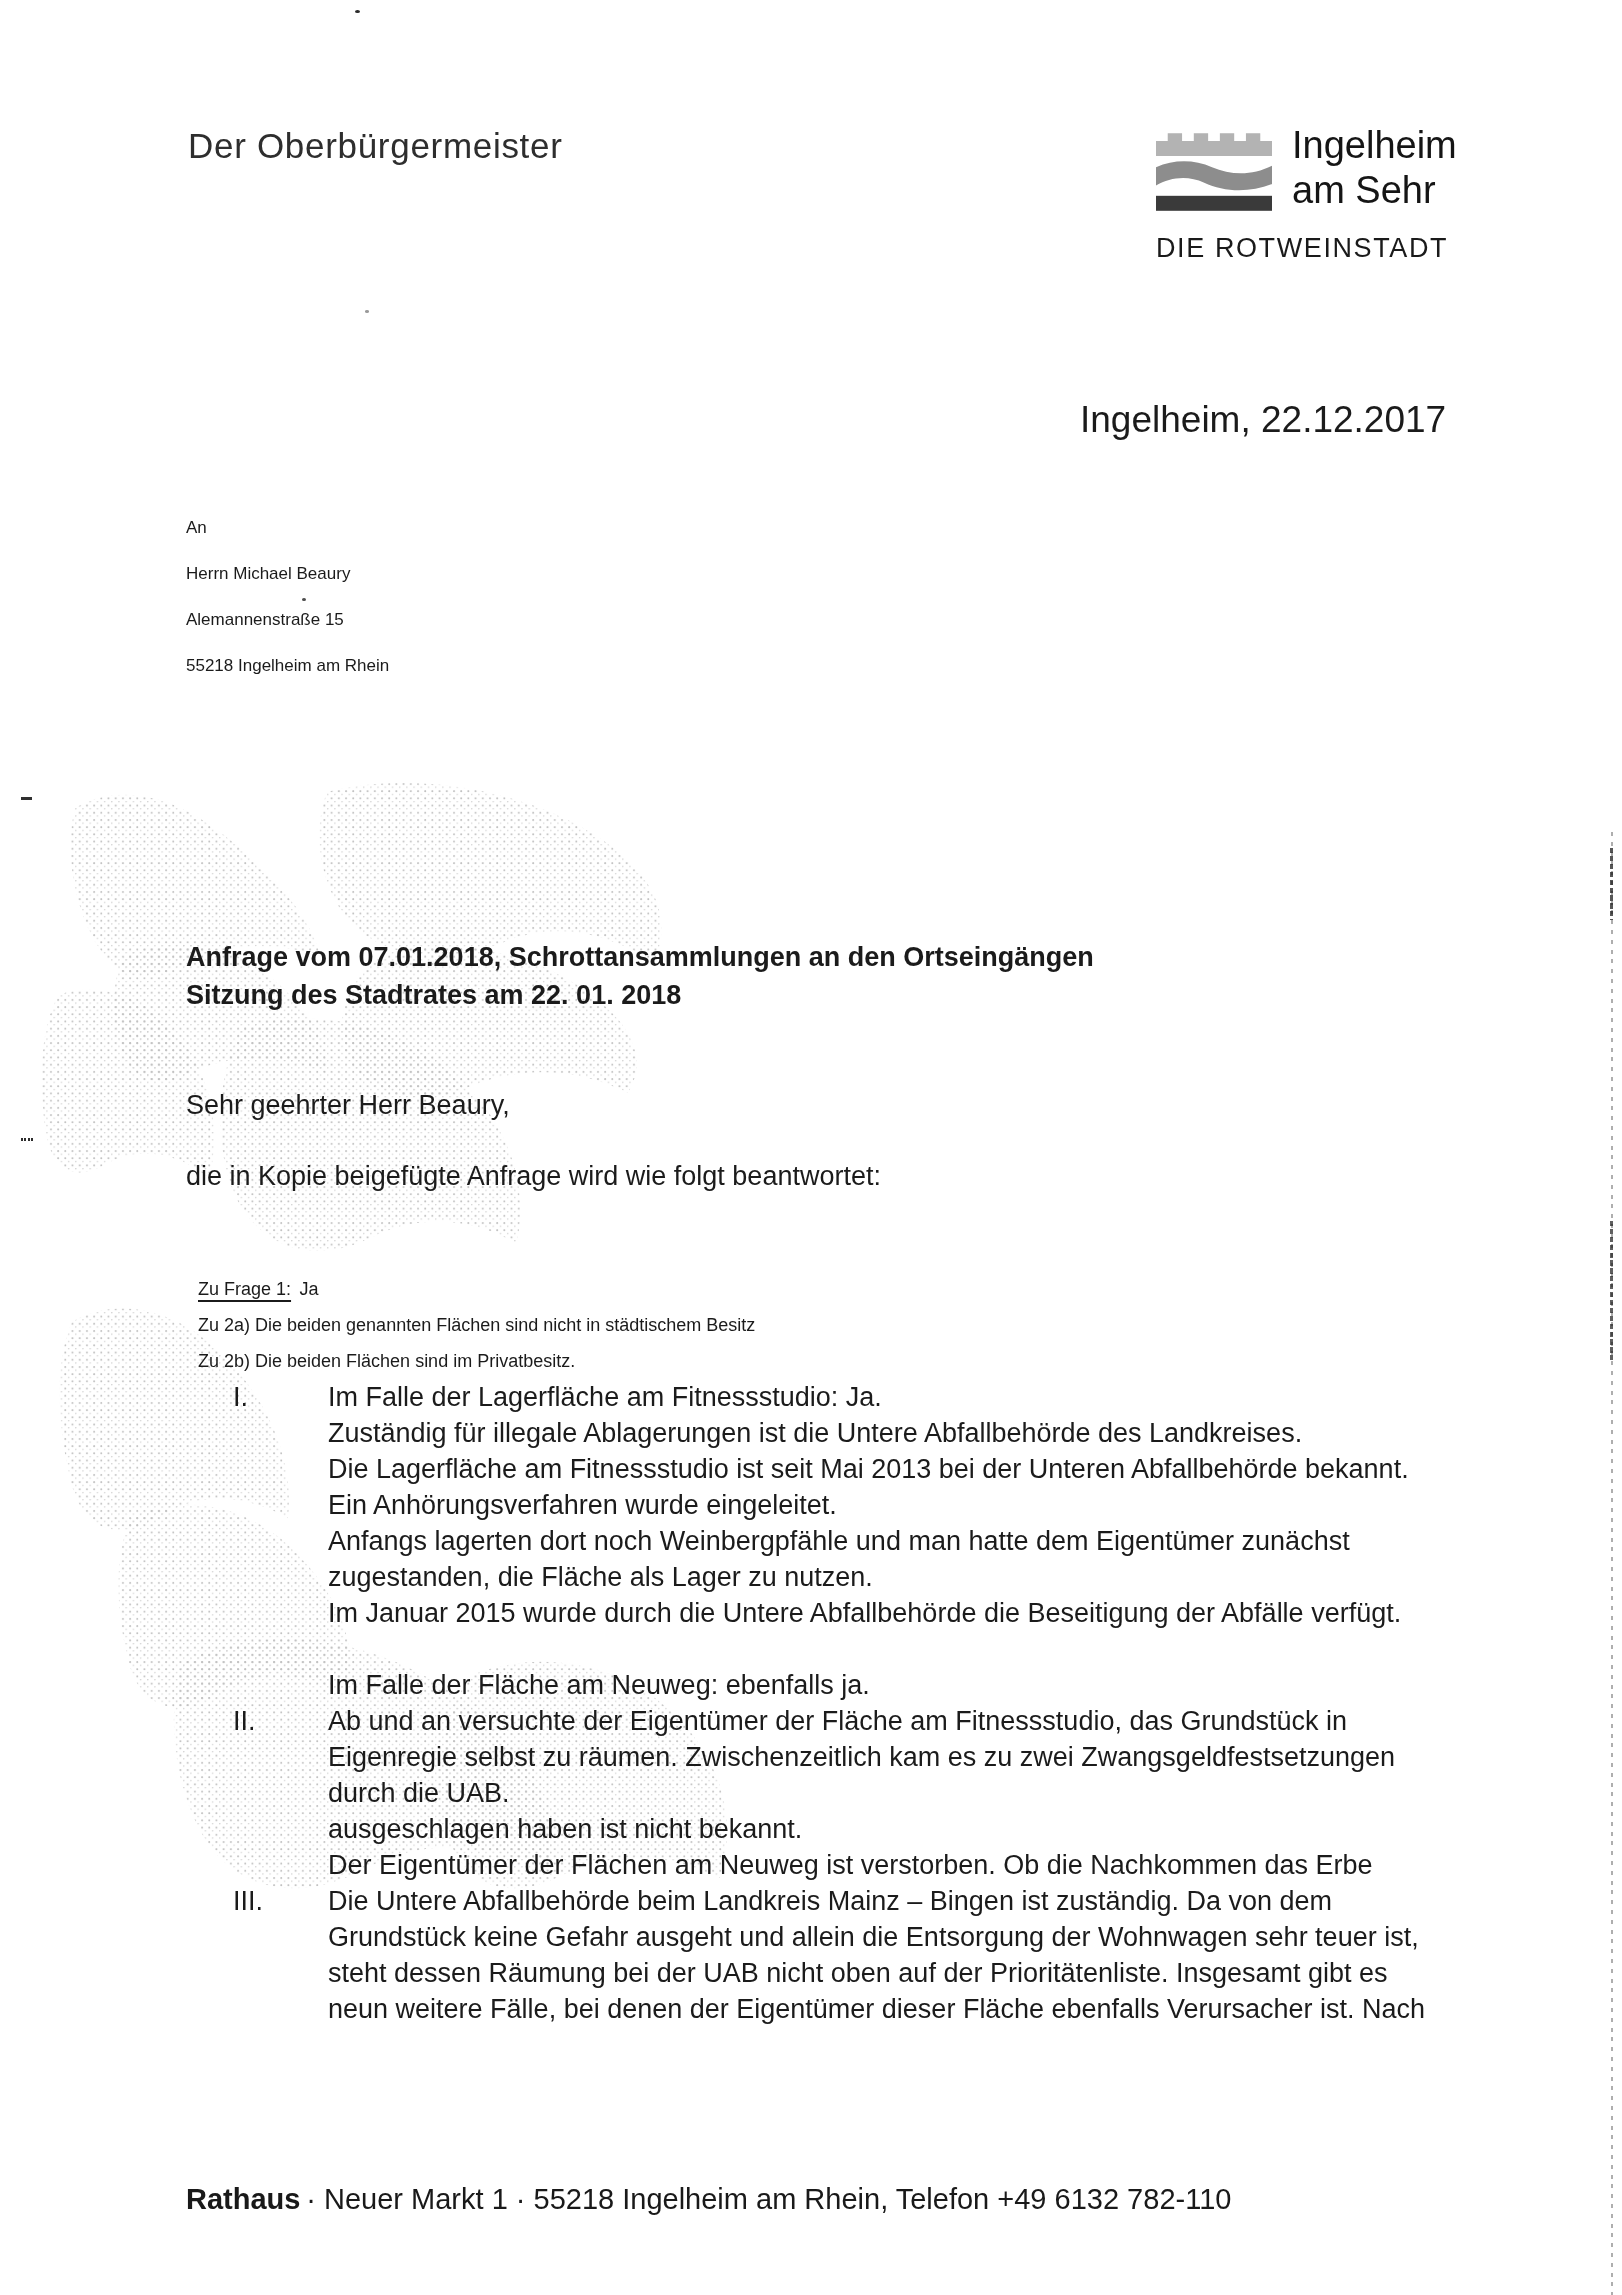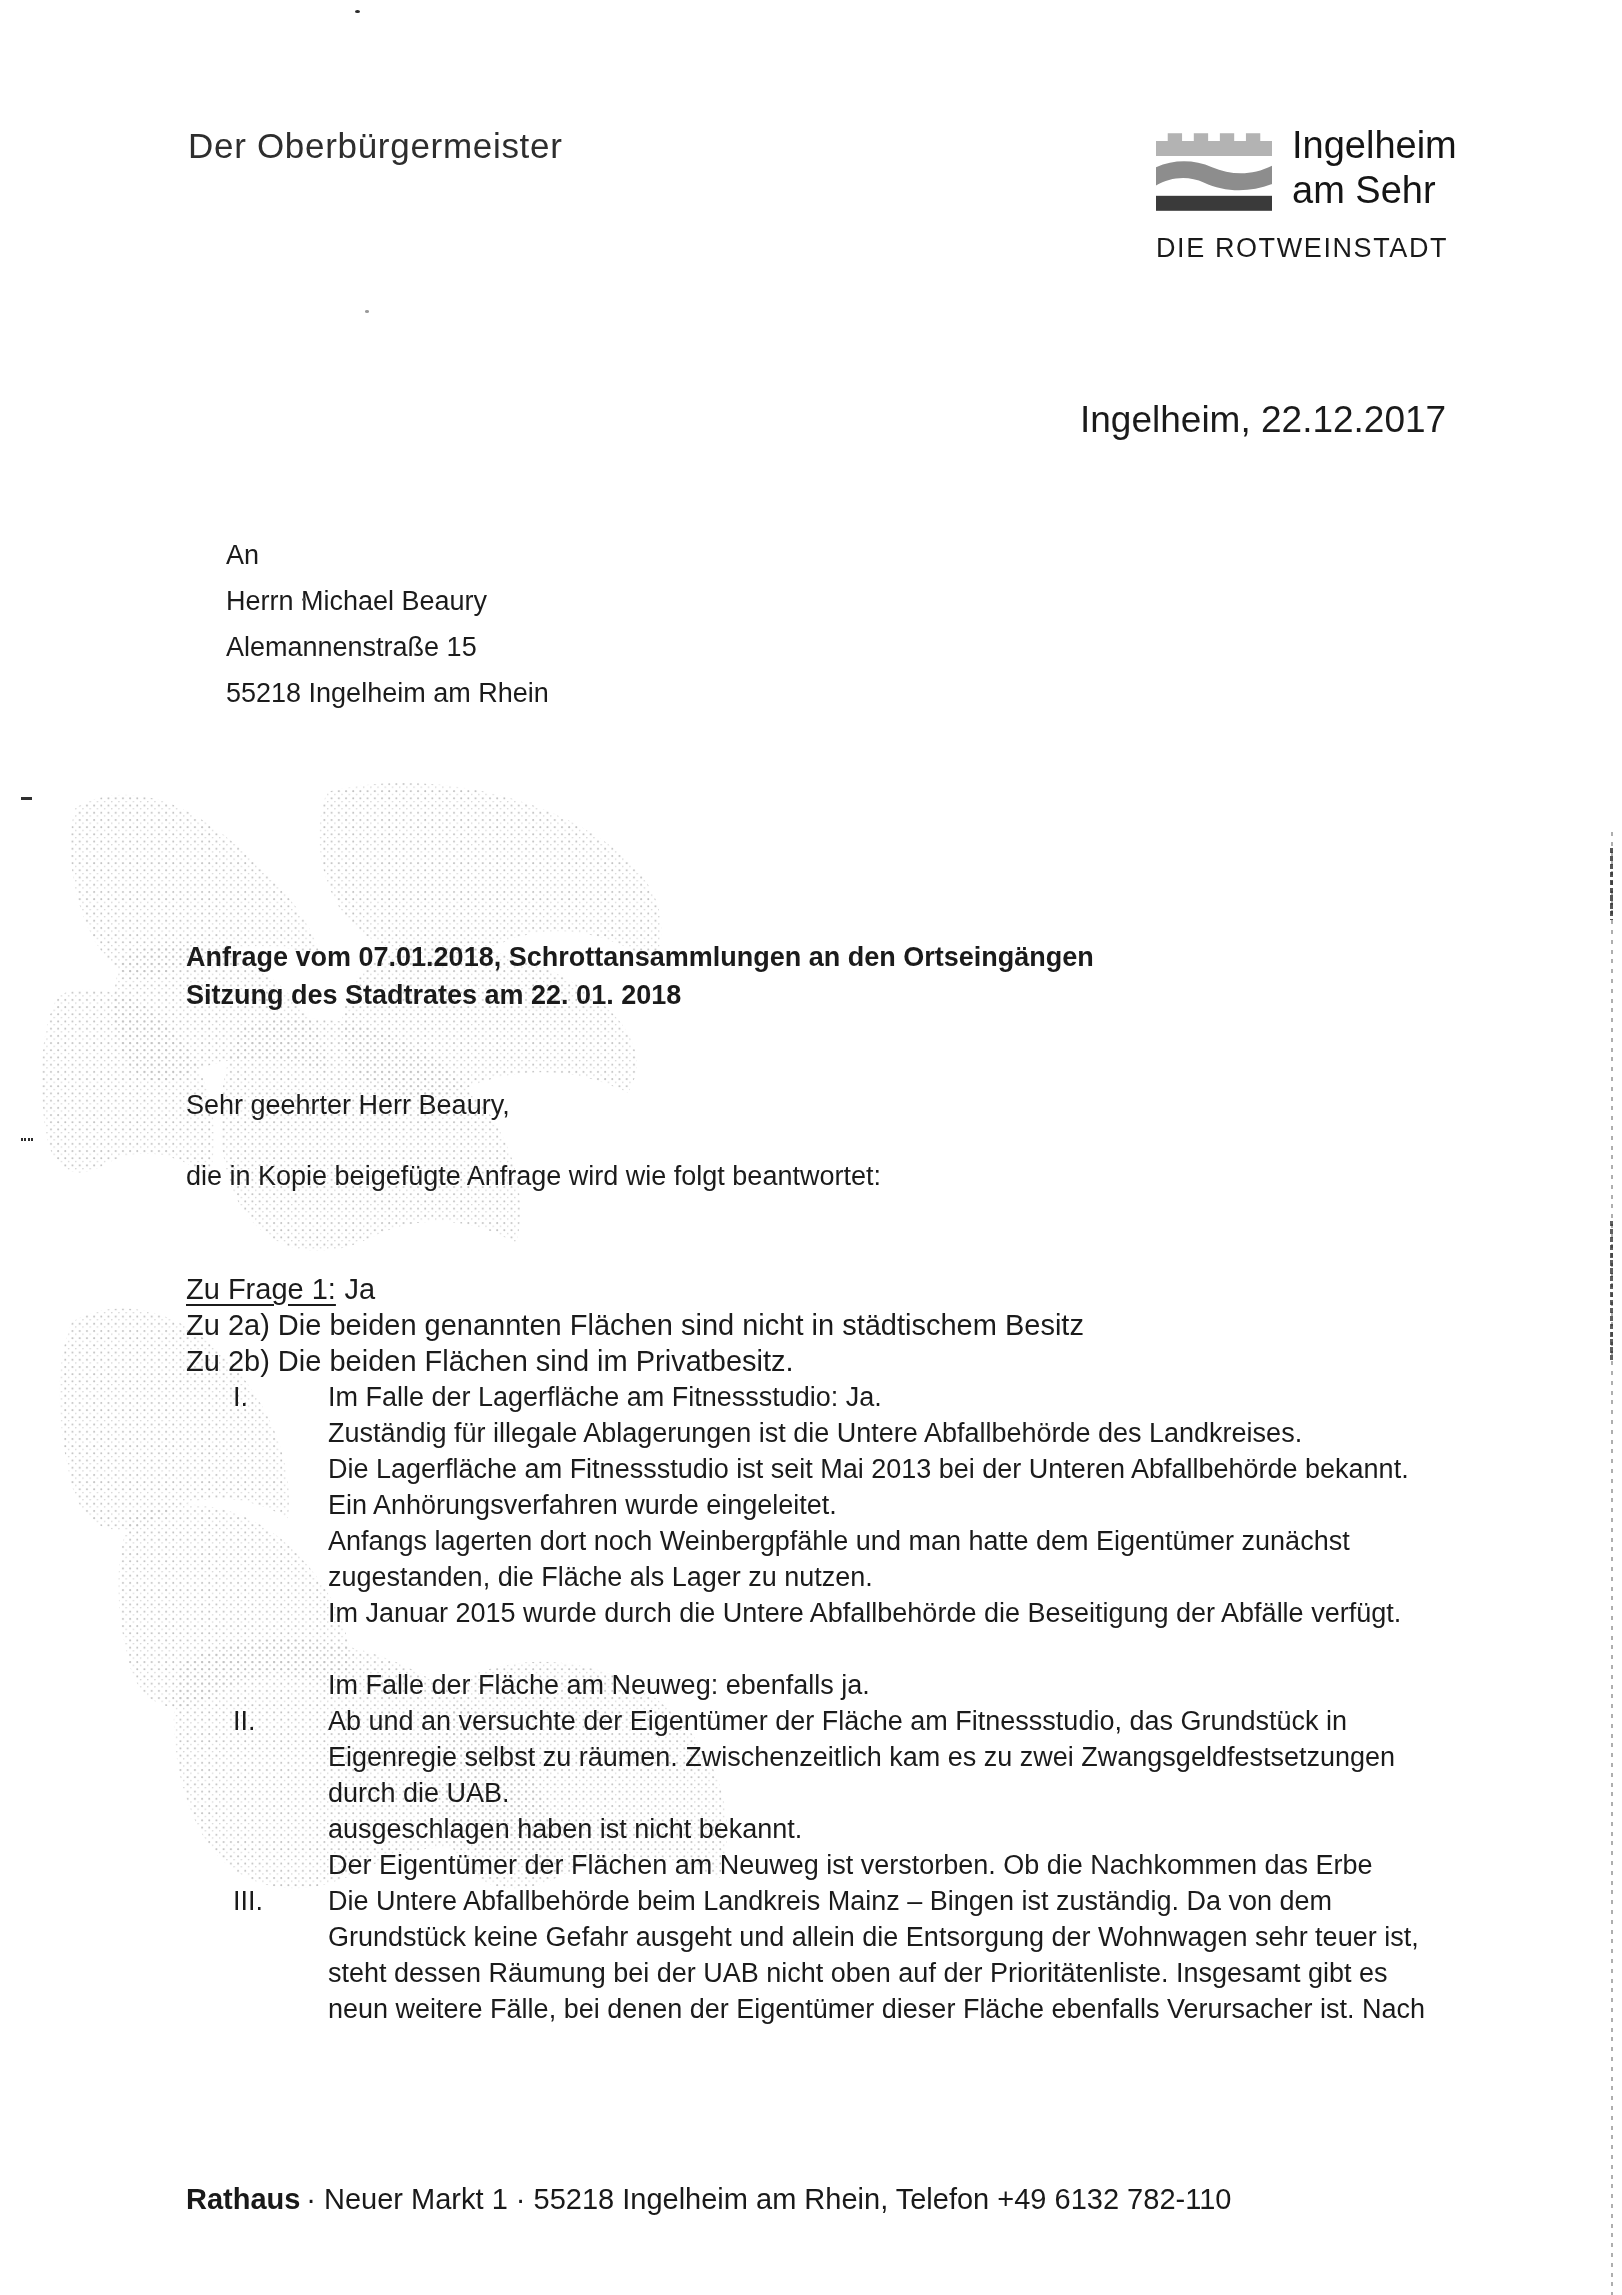--- a/index.html
+++ b/index.html
@@ -9,21 +9,21 @@
     color:#1b1b1b;overflow:hidden;
   }
   .abs{position:absolute;}
   
   .sender-title{left:188px;top:126px;font-size:35px;color:#2e2e2e;letter-spacing:0.7px;white-space:nowrap;}
   .logo-bands{left:1156px;top:133px;width:116px;height:80px;}
   .logo-wordmark{left:1292px;top:123px;font-size:38px;line-height:45px;font-weight:500;color:#151515;white-space:nowrap;}
   .logo-tagline{left:1156px;top:233px;font-size:27px;letter-spacing:1.6px;color:#1a1a1a;white-space:nowrap;}
   .dateline{left:1080px;top:399px;font-size:37px;white-space:nowrap;}
   
-  .recipient{left:186px;top:532px;font-size:27px;line-height:46px;margin-left:40px;}
+  .recipient{left:186px;top:505px;font-size:17px;line-height:46px;}
   .recipient div{white-space:nowrap;}
   
   .fold-1{left:21px;top:797px;width:11px;height:2.6px;background:#303030;}
   .fold-2{left:21px;top:1138px;width:12.4px;height:2.6px;
     background:repeating-linear-gradient(90deg,#2d2d2d 0 2px,transparent 2px 3.3px);}
   .edge-line{left:1611px;top:832px;width:2px;height:1463px;opacity:.45;
     background:repeating-linear-gradient(180deg,rgba(30,30,30,.8) 0 3.9px,transparent 3.9px 9.8px);}
   .edge-dense-1{left:1610px;top:848px;width:2.6px;height:72px;opacity:.8;
     background:repeating-linear-gradient(180deg,rgba(20,20,20,.9) 0 5.2px,transparent 5.2px 7.9px);}
   .edge-dense-2{left:1610px;top:1221px;width:2.6px;height:141px;opacity:.75;
@@ -31,21 +31,21 @@
   .speck-1{left:355px;top:9.8px;width:5.2px;height:3.3px;background:#2b2b2b;border-radius:50%;}
   .speck-2{left:302px;top:598px;width:3.9px;height:3.3px;background:#4e4e4e;border-radius:50%;}
   .speck-3{left:365px;top:310px;width:3.9px;height:2.6px;background:#9a9a9a;border-radius:50%;}
   
   .watermark{left:13px;top:746px;width:759px;height:1191px;opacity:.5;}
   
   .subject{left:186px;top:938px;font-size:27px;font-weight:700;line-height:38px;}
   .subject div{white-space:nowrap;}
   .salutation{left:186px;top:1090px;font-size:27px;white-space:nowrap;}
   .intro{left:186px;top:1161px;font-size:27px;white-space:nowrap;}
-  .answers{left:0;top:1271px;width:1519px;font-size:29px;line-height:36px;}
+  .answers{left:12px;top:1271px;width:1519px;font-size:18px;line-height:36px;}
   .answers .row{padding-left:186px;height:36px;white-space:nowrap;}
   .u-label{text-decoration:underline;text-decoration-thickness:2px;text-underline-offset:4.6px;}
   .after-label{margin-left:8.5px;}
   .list{left:0;top:1379px;width:1623px;font-size:27px;line-height:36px;}
   .lrow{position:relative;height:36px;padding-left:328px;white-space:nowrap;}
   .lrow .num{position:absolute;left:233px;top:0;}
   
   .footer{left:186px;top:2183px;font-size:29px;white-space:nowrap;color:#191919;}
   .footer b{font-weight:700;}
   .footer .rest{margin-left:5.9px;}

